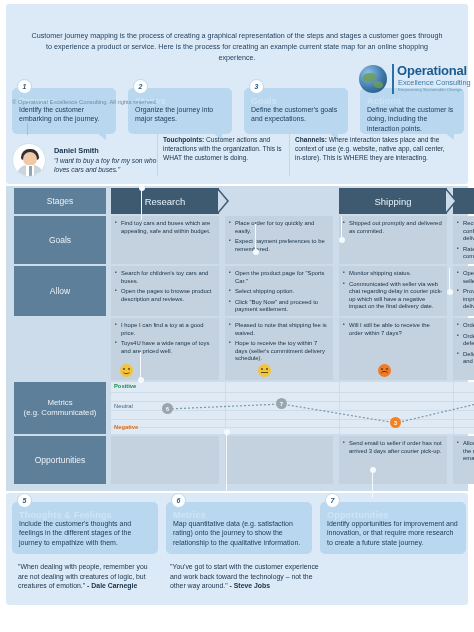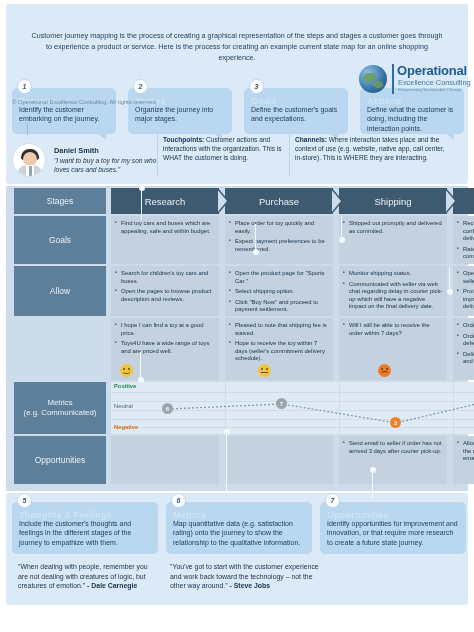--- a/index.html
+++ b/index.html
@@ -419,24 +419,20 @@
     <div class="row-label small" style="top:196px; height:52px; flex-direction:column;">
       <span>Metrics</span>
       <span>(e.g. Communicated)</span>
     </div>
     <div class="row-label" style="top:250px; height:48px;">Opportunities</div>
 
     <div class="stage-hd" style="left:105px; width:108px;">
       <span>Research</span>
       <span class="chev"></span>
     </div>
-    <div class="stage-hd" style="left:219px; width:108px;">
-      <span>Purchase</span>
-      <span class="chev"></span>
-    </div>
     <div class="stage-hd" style="left:333px; width:108px;justify-content:center;">
       <span>Shipping</span>
       <span class="chev"></span>
     </div>
     <div class="stage-hd" style="left:447px; width:108px;">
       
       
     </div>
 
     <div class="cell" style="left:105px; top:30px; width:108px; height:48px;">

